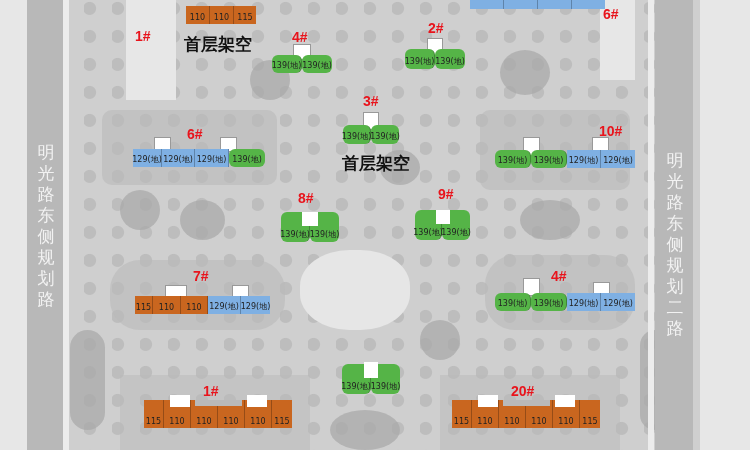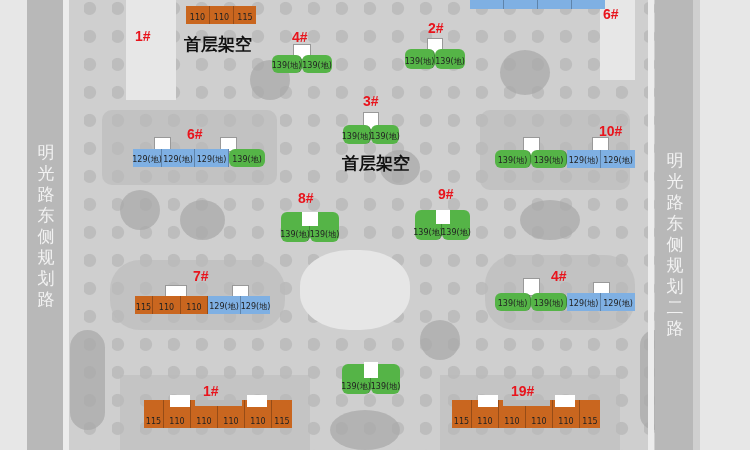--- a/index.html
+++ b/index.html
@@ -263,21 +263,21 @@
         <span>110</span>
       </div>
     <div class="unit o" style="width:20px;">
         <span>115</span>
       </div>
   </div>
   <div class="core" style="left:170px;top:395px;width:20px;height:12px;border:none;"></div>
   <div class="core" style="left:247px;top:395px;width:20px;height:12px;border:none;"></div>
   <div class="zone" style="left:195px;top:400px;width:47px;height:6px;background:#b9b9b9;"></div>
 
-  <div class="tag" style="left:511px;top:383px;">19#</div>
+  <div class="tag" style="left:511px;top:383px;">20#</div>
   <div class="bldg" style="left:452px;top:400px;width:148px;height:28px;">
     <div class="unit o" style="width:20px;">
         <span>115</span>
       </div>
     <div class="unit o" style="width:27px;">
         <span>110</span>
       </div>
     <div class="unit o" style="width:27px;">
         <span>110</span>
       </div>

